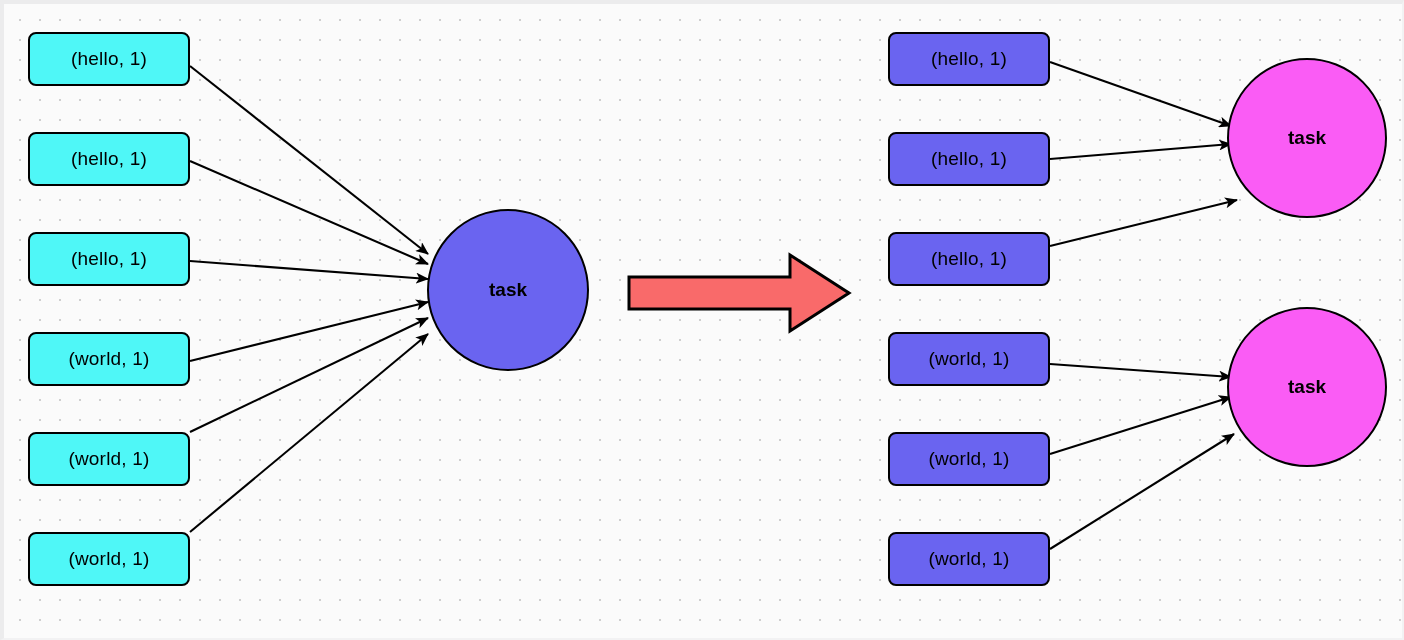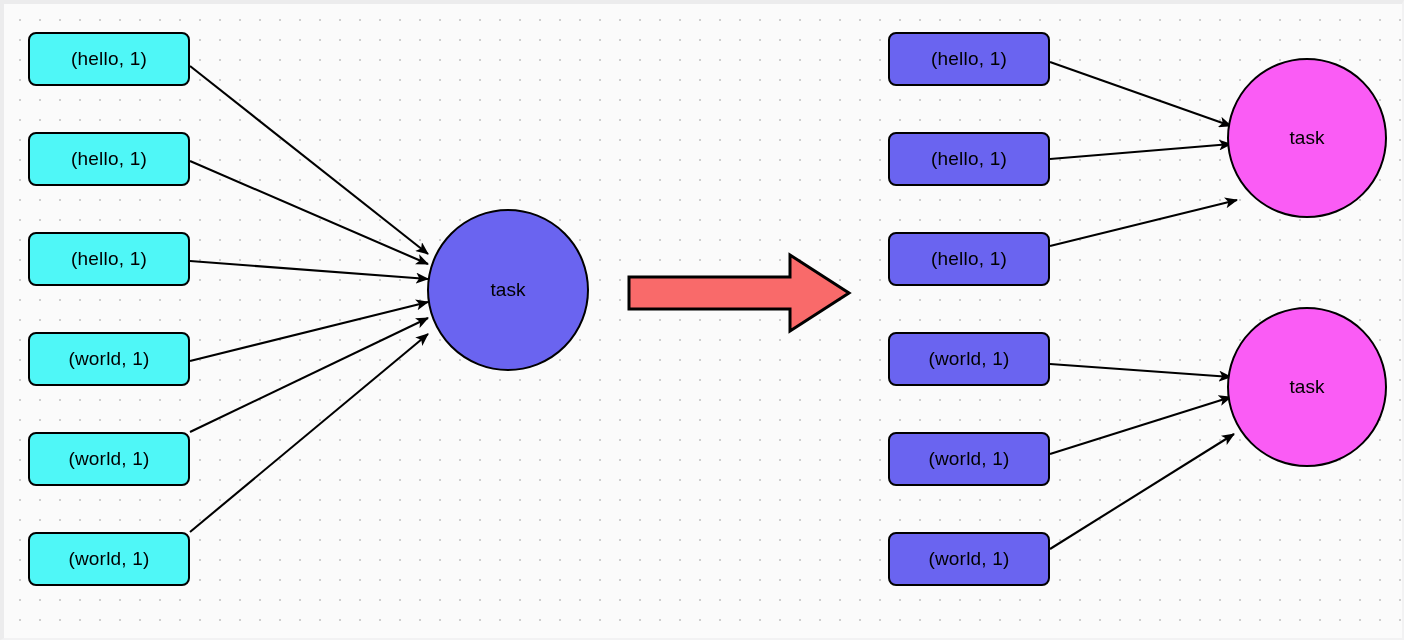--- a/index.html
+++ b/index.html
@@ -38,20 +38,21 @@
   }
   .kv-box.cyan  { background:#4ff7f7; }
   .kv-box.blue  { background:#6a64f0; }
   .task-circle {
     position:absolute;
     display:flex; align-items:center; justify-content:center;
     border:2.5px solid #000000;
     border-radius:50%;
     font-size:19px;
     color:#000000;
+    font-weight:bold;
   }
   .task-circle.blue    { background:#6a64f0; }
   .task-circle.magenta { background:#fa5cf5; }
   #watermark {
     position:absolute;
     right:14px; bottom:6px;
     font-size:26px;
     color:#e2e2e2;
     letter-spacing:0.5px;
     user-select:none;

